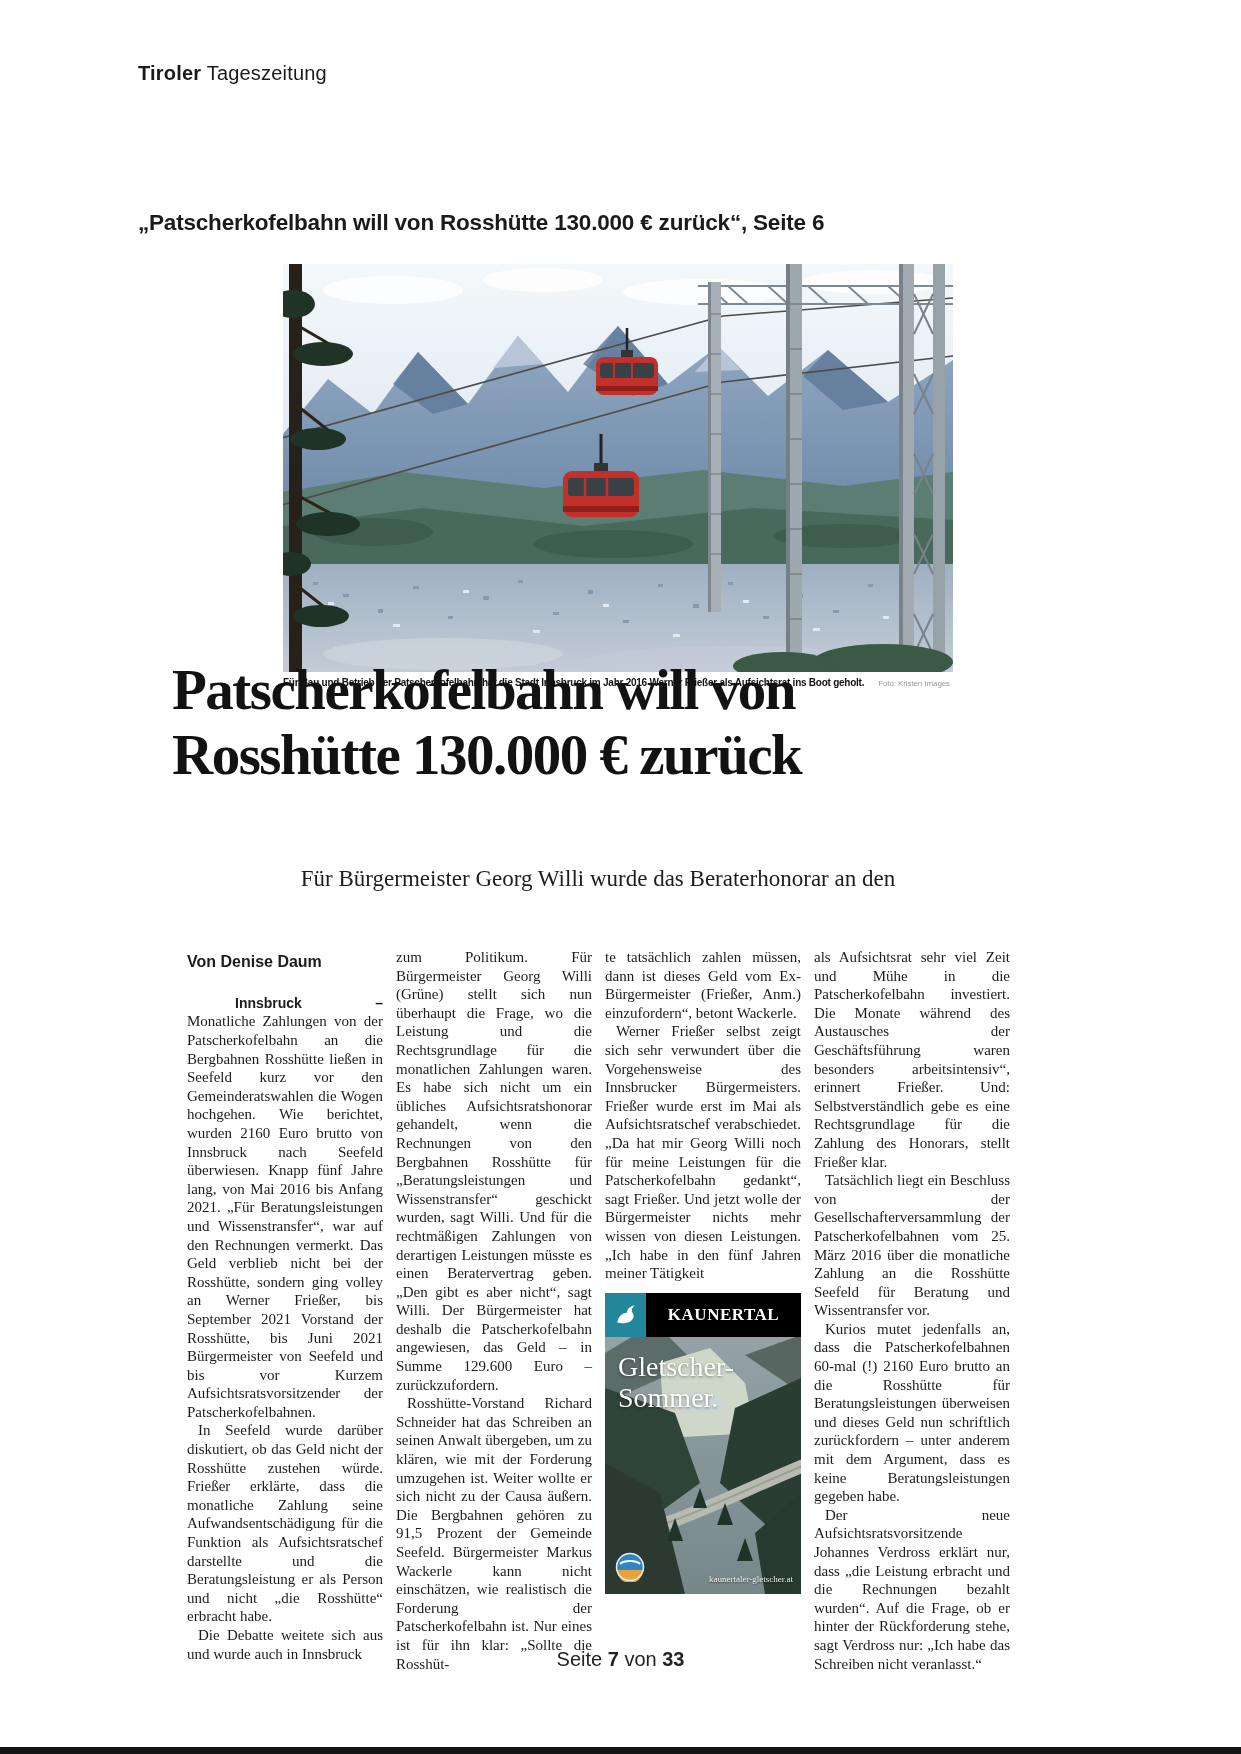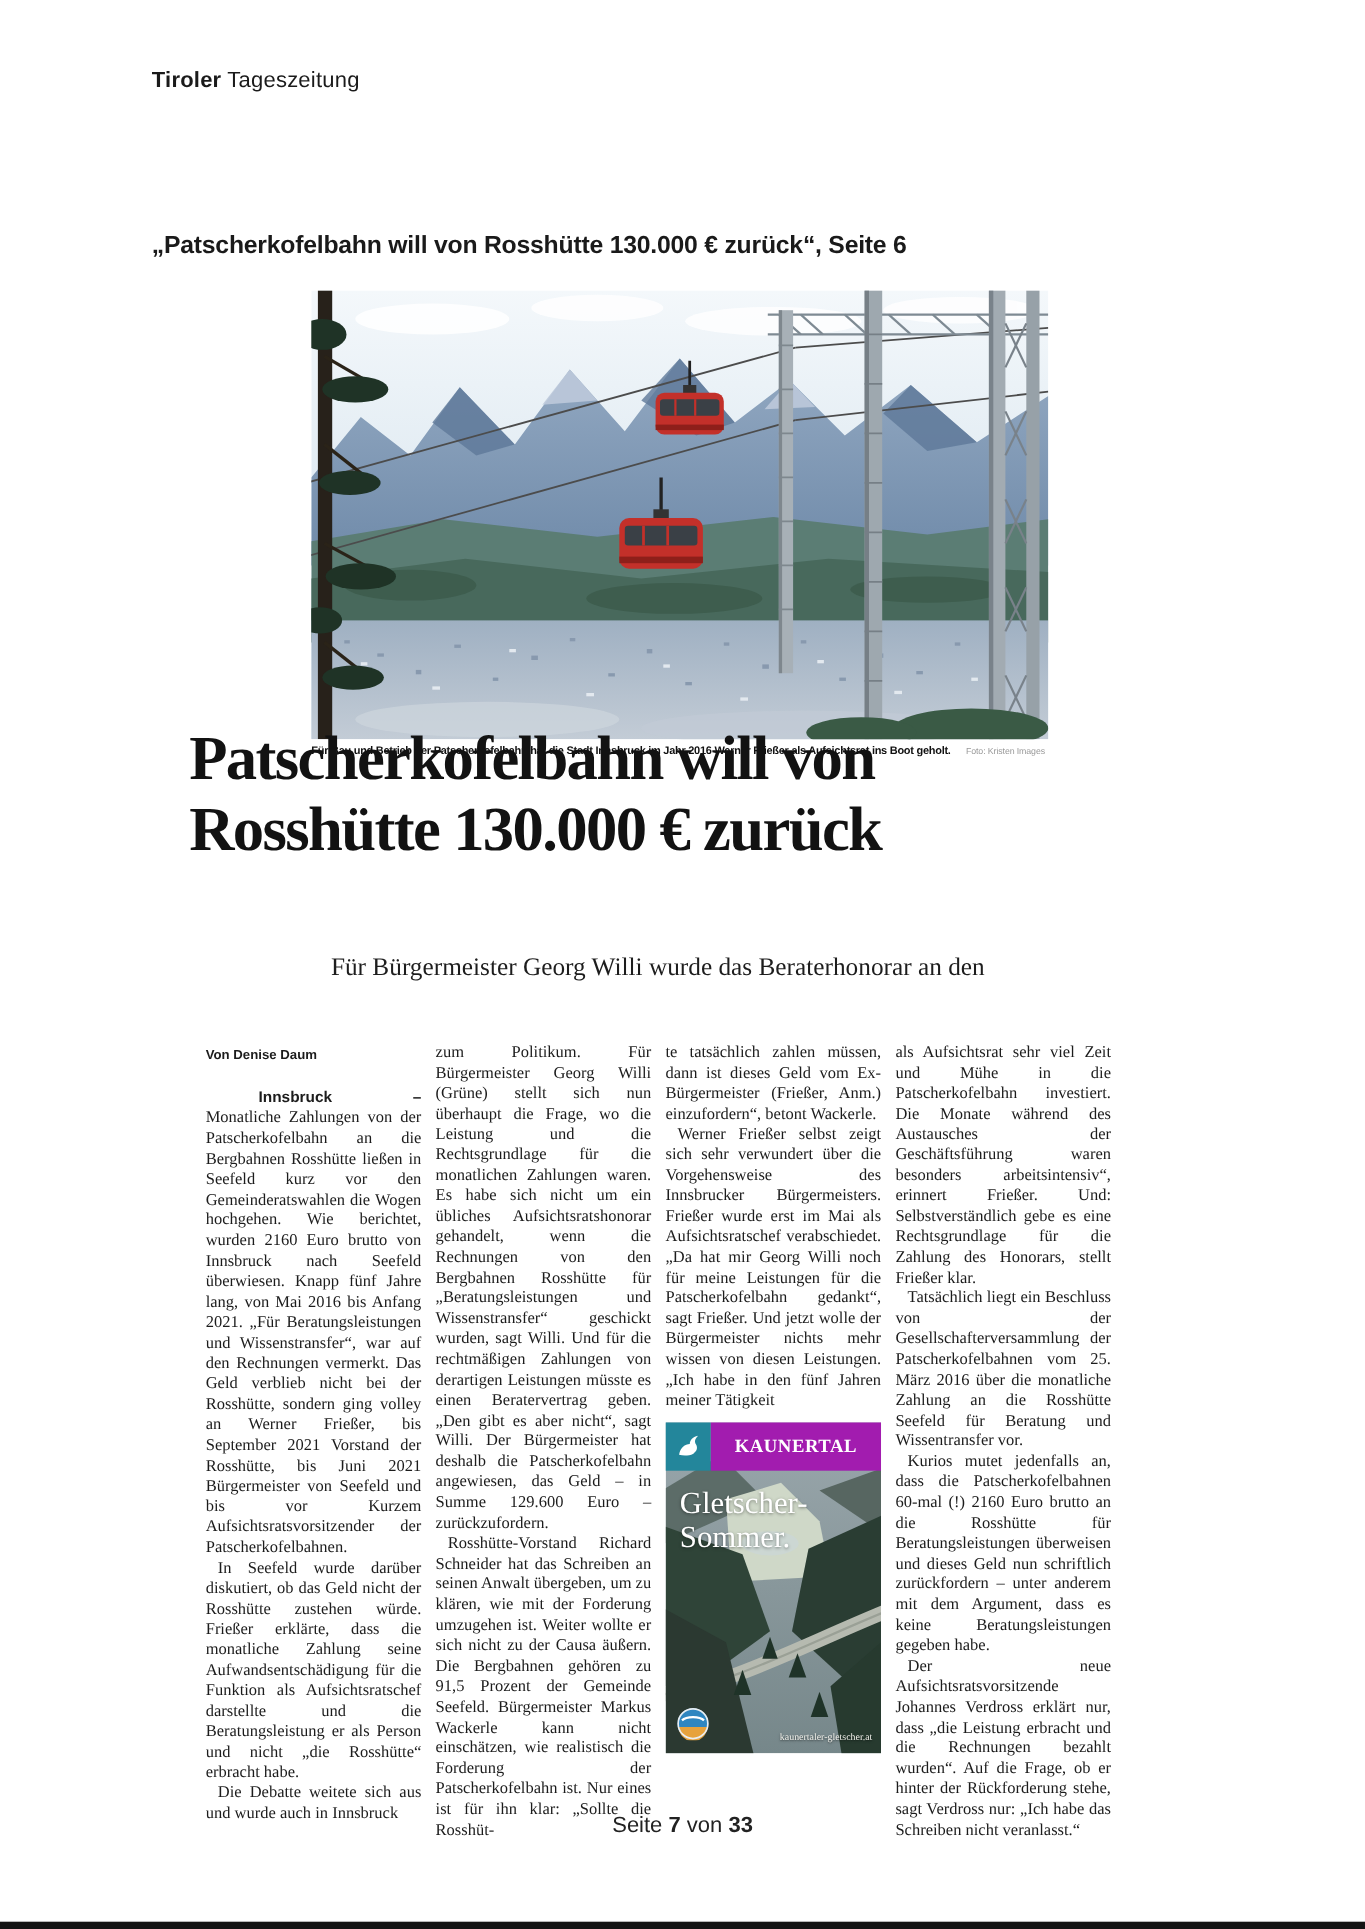--- a/index.html
+++ b/index.html
@@ -21,29 +21,29 @@
 
   .headline{position:absolute;left:172px;top:658px;width:852px;
             font-family:"Liberation Serif",serif;font-weight:700;font-size:57px;
             line-height:1.14;letter-spacing:-1.5px;color:#121212;}
   .subhead{position:absolute;left:172px;top:862px;width:852px;text-align:center;
            font-family:"Liberation Serif",serif;font-size:23px;line-height:1.45;color:#1d1d1d;}
 
   .body-cols{position:absolute;left:187px;top:948px;width:823px;display:flex;gap:13px;
              font-family:"Liberation Serif",serif;font-size:15px;line-height:1.24;color:#1c1c1c;}
   .col{width:196px;text-align:justify;}
-  .byline{font-family:"Liberation Sans",sans-serif;font-weight:700;font-size:12px;
+  .byline{font-family:"Liberation Sans",sans-serif;font-weight:700;font-size:16px;
           margin:4px 0 22px 0;text-align:left;}
   .col p{margin:0;}
   .col p.ind{text-indent:11px;}
   .lead{font-family:"Liberation Sans",sans-serif;font-weight:700;font-size:14px;padding-left:48px;}
 
   .ad{position:relative;width:196px;height:301px;margin-top:10px;overflow:hidden;}
   .ad svg.ad-bg{position:absolute;left:0;top:0;width:196px;height:301px;display:block;}
-  .ad-band{position:absolute;left:41px;top:0;right:0;height:44px;background:#a21caf;
+  .ad-band{position:absolute;left:41px;top:0;right:0;height:44px;background:#000000;
            display:flex;align-items:center;}
   .ad-logo{position:absolute;left:-41px;top:0;width:41px;height:44px;background:#23869b;
            display:flex;align-items:center;justify-content:center;}
   .ad-logo svg{width:26px;height:26px;}
   .ad-brand{flex:1;text-align:center;color:#fff;font-weight:700;font-size:17px;letter-spacing:.5px;}
   .ad-headline{position:absolute;left:13px;top:58px;color:#fff;
                font-family:"Liberation Serif",serif;font-size:28px;line-height:1.12;
                text-shadow:0 1px 3px rgba(0,0,0,.45);}
   .ad-badge{position:absolute;left:10px;bottom:12px;width:30px;height:30px;}
   .ad-url{position:absolute;right:8px;bottom:9px;color:#f2f2ec;font-size:9px;

